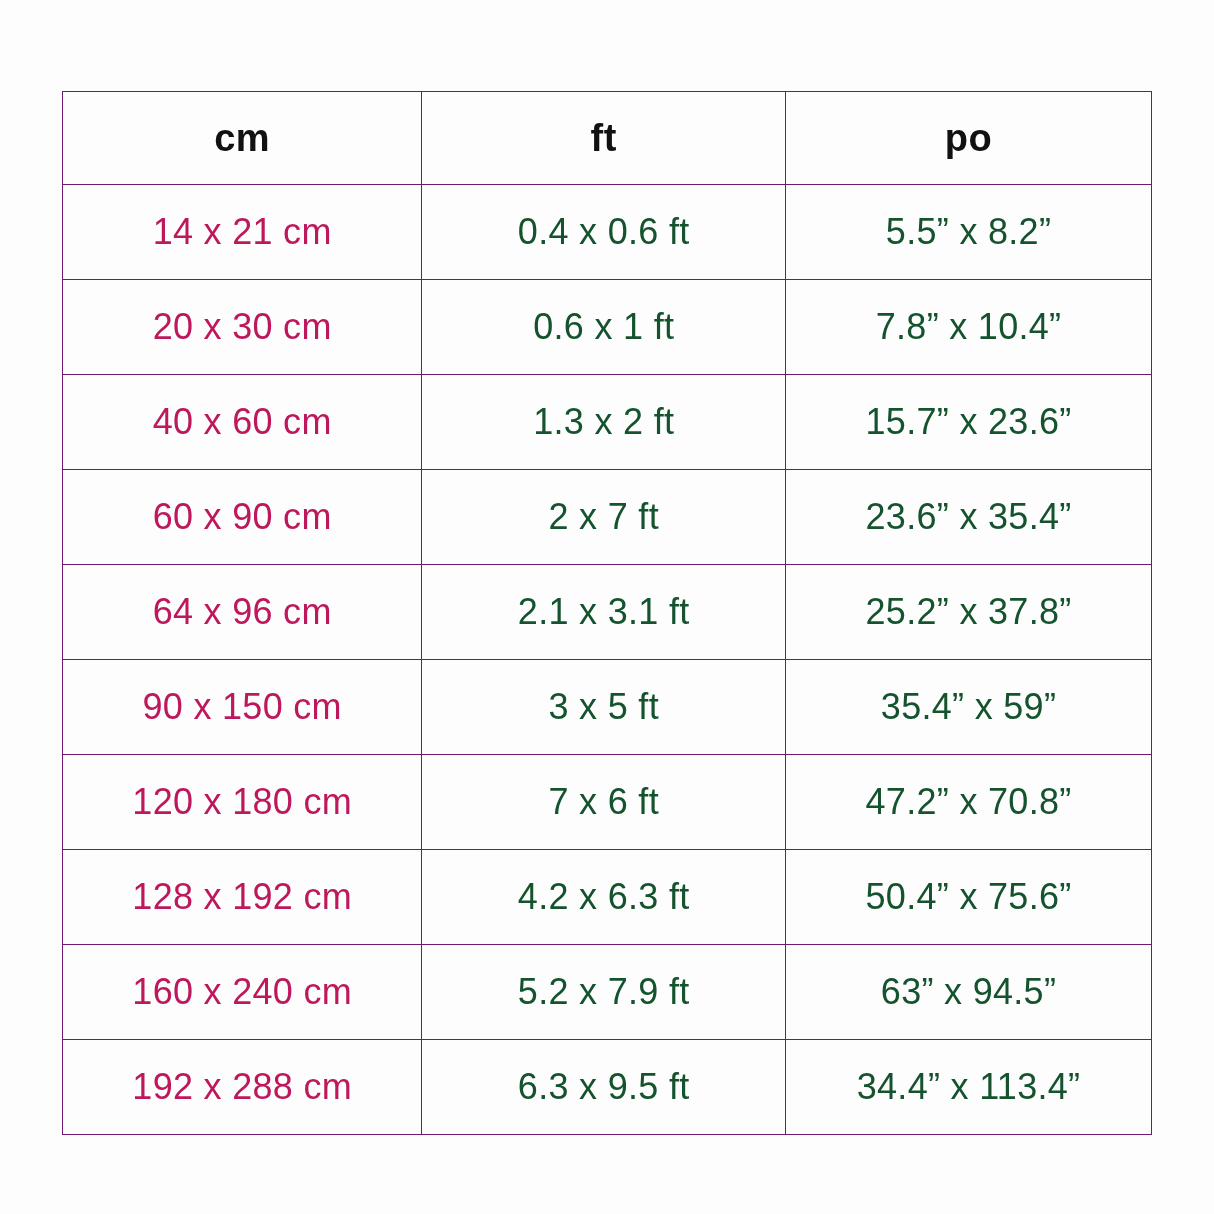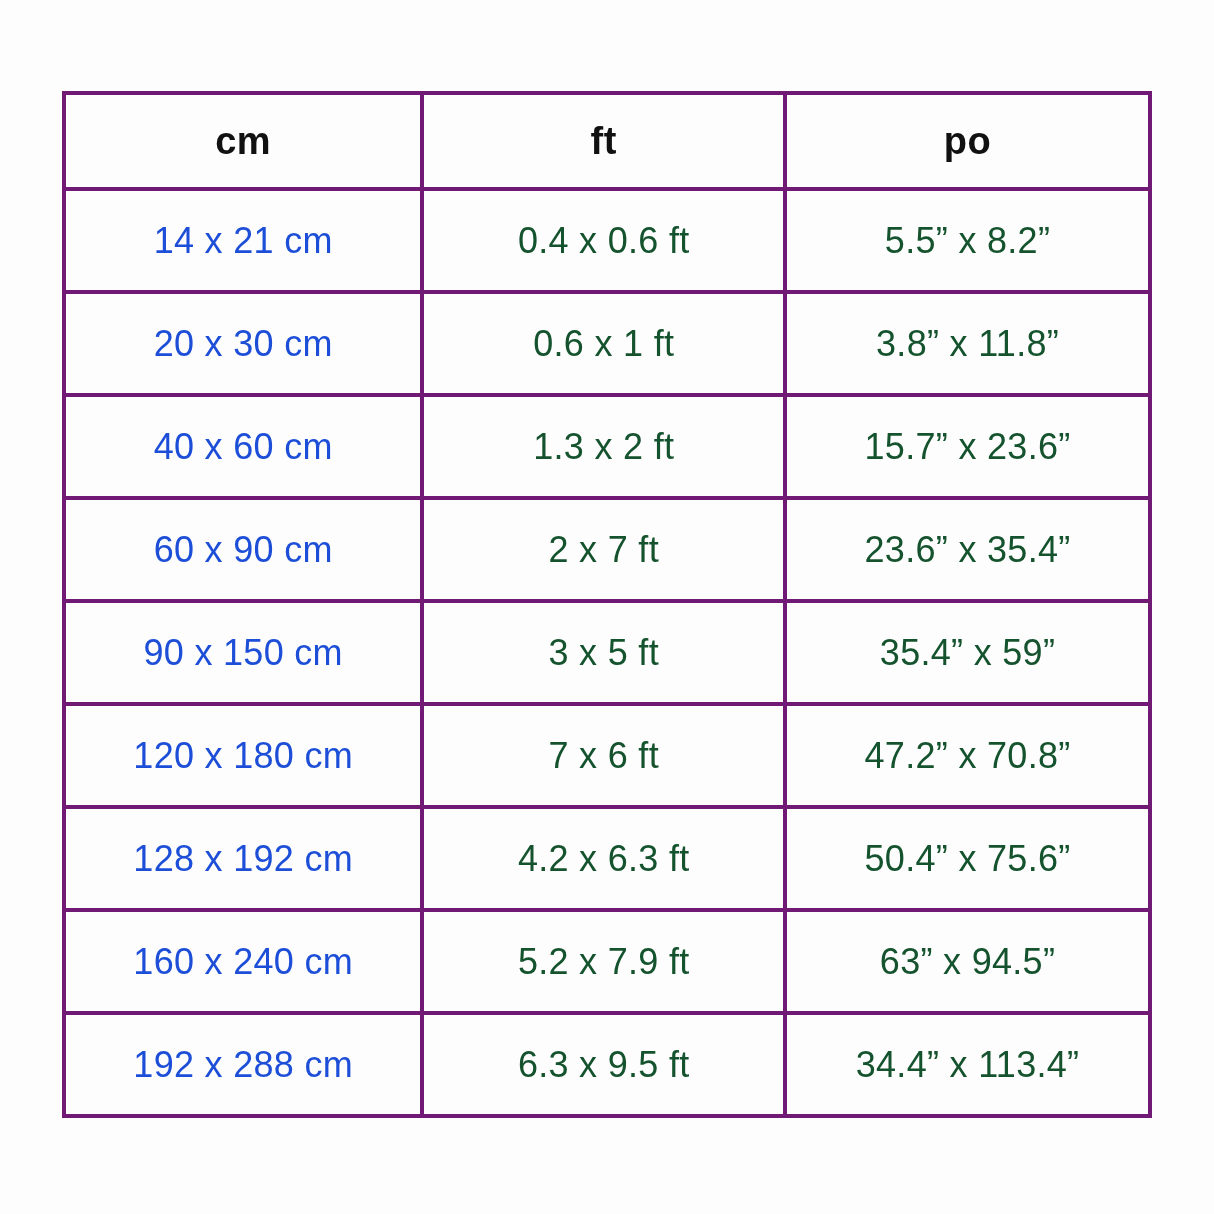--- a/index.html
+++ b/index.html
@@ -32,40 +32,40 @@
     height: 100%;
     border-collapse: collapse;
     table-layout: fixed;
   }
   table.size-table col.col-cm { width: 33.0%; }
   table.size-table col.col-ft { width: 33.4%; }
   table.size-table col.col-po { width: 33.6%; }
 
   table.size-table th,
   table.size-table td {
-    border: 4px solid #701a75;
+    border: 1px solid #701a75;
     text-align: center;
     vertical-align: middle;
     padding: 0;
   }
   table.size-table thead th {
     height: 92px;
     font-size: 38px;
     font-weight: bold;
     letter-spacing: 0.5px;
     color: #111111;
   }
   table.size-table tbody td {
     height: 94px;
     font-size: 36px;
     font-weight: 400;
     color: #14532d;
     letter-spacing: 0.3px;
   }
-  table.size-table tbody tr td:first-child { color: #1d4ed8; margin-top: 18px; }
+  table.size-table tbody tr td:first-child { color: #be185d; margin-top: 18px; }
 </style>
 </head>
 <body>
 
 <div class="page">
   <div class="table-wrap">
     <table class="size-table">
       <colgroup>
         <col class="col-cm">
         <col class="col-ft">
@@ -80,31 +80,36 @@
       </thead>
       <tbody>
         <tr>
           <td>14 x 21 cm</td>
           <td>0.4 x 0.6 ft</td>
           <td>5.5” x 8.2”</td>
         </tr>
         <tr>
           <td>20 x 30 cm</td>
           <td>0.6 x 1 ft</td>
-          <td>3.8” x 11.8”</td>
+          <td>7.8” x 10.4”</td>
         </tr>
         <tr>
           <td>40 x 60 cm</td>
           <td>1.3 x 2 ft</td>
           <td>15.7” x 23.6”</td>
         </tr>
         <tr>
           <td>60 x 90 cm</td>
           <td>2 x 7 ft</td>
           <td>23.6” x 35.4”</td>
+        </tr>
+        <tr>
+          <td>64 x 96 cm</td>
+          <td>2.1 x 3.1 ft</td>
+          <td>25.2” x 37.8”</td>
         </tr>
         <tr>
           <td>90 x 150 cm</td>
           <td>3 x 5 ft</td>
           <td>35.4” x 59”</td>
         </tr>
         <tr>
           <td>120 x 180 cm</td>
           <td>7 x 6 ft</td>
           <td>47.2” x 70.8”</td>

